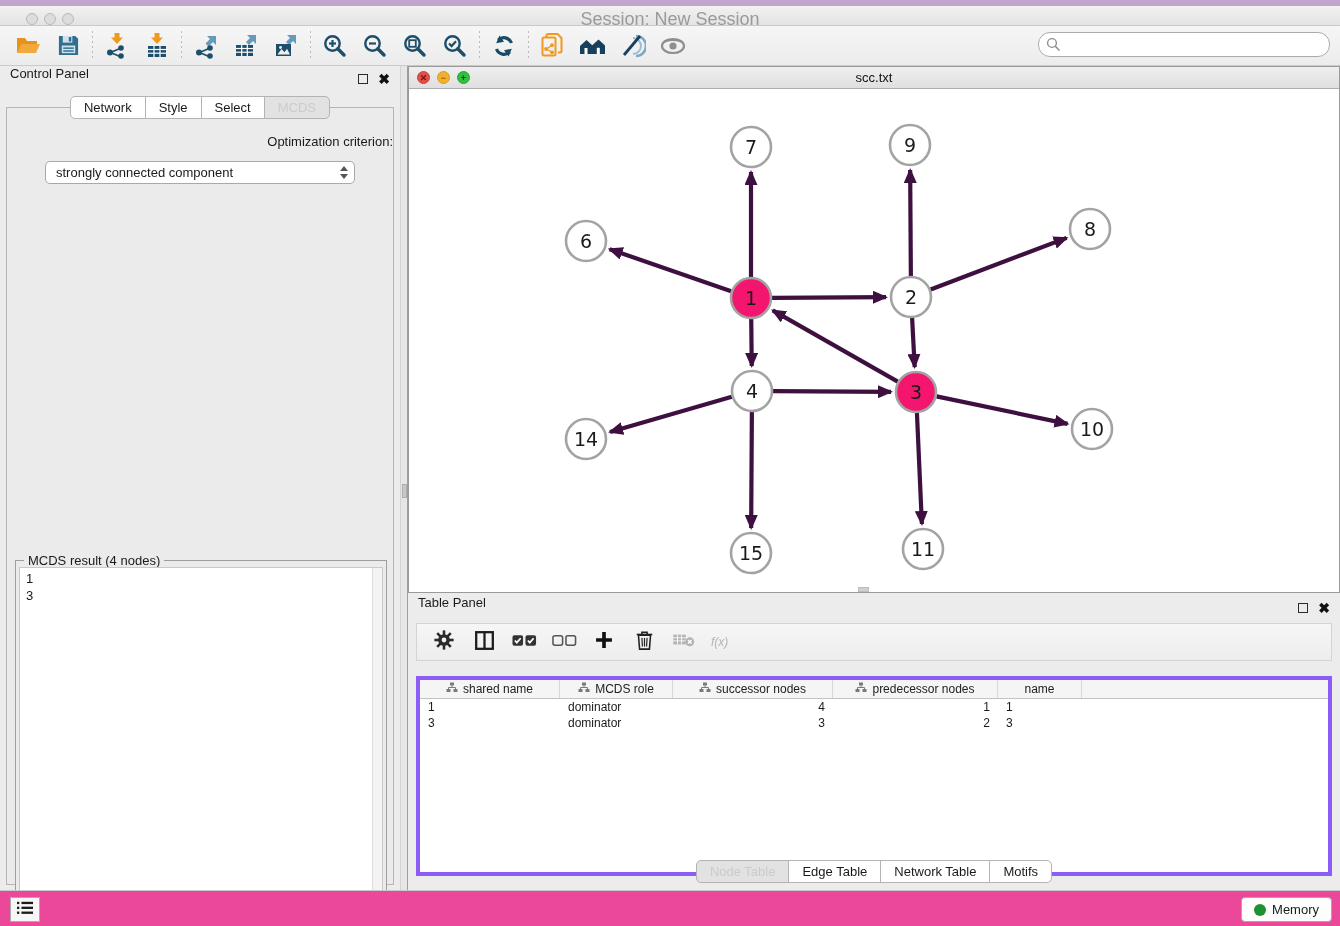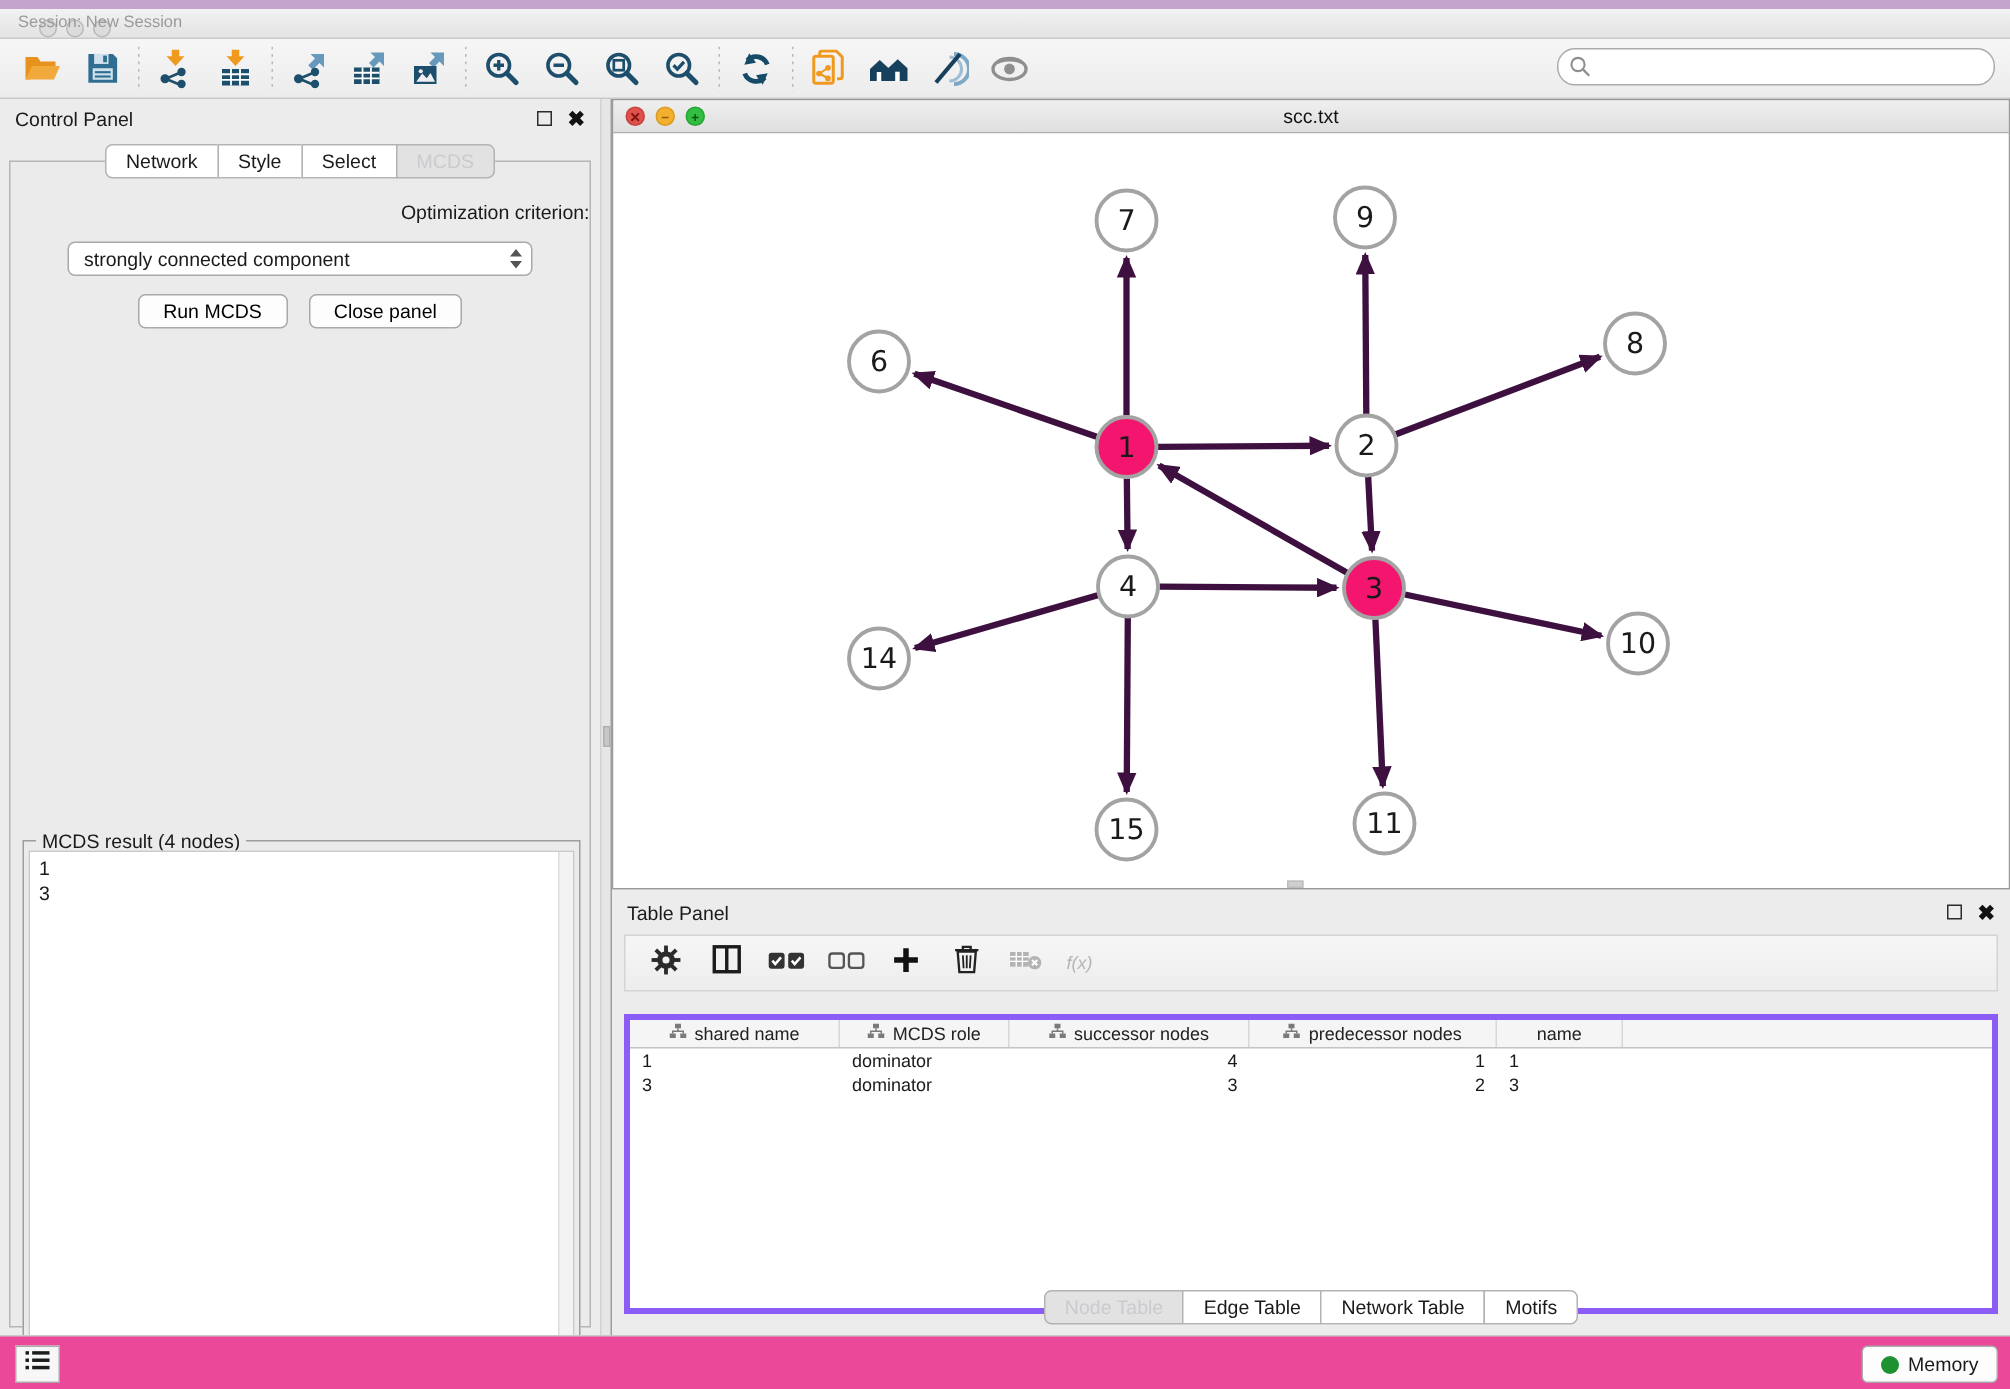--- a/index.html
+++ b/index.html
@@ -7,40 +7,40 @@
     font-family:"Liberation Sans", sans-serif; background:#ECECEC; color:#1a1a1a; }
   #app { position:relative; width:1340px; height:926px; background:#ECECEC; }
 
   
   .titlebar { position:absolute; left:0; top:0; width:1340px; height:26px;
     background:linear-gradient(#F2F2F2,#E3E3E3); border-top:6px solid #C2A4CC;
     border-bottom:1px solid #C9C9C9; }
   .traffic-inactive { position:absolute; left:26px; top:7px; display:flex; gap:6px; }
   .traffic-inactive span { width:12px; height:12px; border-radius:50%;
     background:#DCDCDC; border:1px solid #B9B9B9; }
-  .app-title { position:absolute; left:12px; right:0; top:3px; 
-    font-size:11px; color:#9A9A9A; }
+  .app-title { position:absolute; left:0; right:0; top:3px; text-align:center;
+    font-size:18px; color:#9A9A9A; }
 
   
   .toolbar { position:absolute; left:0; top:26px; width:1340px; height:40px;
     background:linear-gradient(#F6F6F6,#ECECEC); border-bottom:1px solid #C9C9C9;
     display:flex; align-items:center; padding-left:8px; }
   .tb-btn { width:40px; height:34px; display:flex; align-items:center; justify-content:center; }
   .tb-btn svg { display:block; }
   .tb-sep { width:1px; height:30px; margin:0 4px;
     background-image:linear-gradient(#B9B9B9 40%, transparent 40%);
     background-size:1px 5px; }
   .search-wrap { position:absolute; right:10px; top:6px; width:292px; height:25px; }
   .search-wrap input { width:100%; height:100%; border:1px solid #ABABAB; border-radius:12px;
     background:#fff; padding:0 10px 0 28px; font-size:13px; outline:none; }
   .search-glyph { position:absolute; left:8px; top:5px; }
 
   
   .control-panel { position:absolute; left:0; top:66px; width:400px; height:824px; background:#ECECEC; }
-  .panel-header { height:26px; display:flex; align-items:center; padding:0 10px; font-size:13px; }
+  .panel-header { height:26px; display:flex; padding:0 10px; font-size:13px; }
   .panel-header .ph-title { flex:1; }
   .ph-icons { display:flex; gap:10px; align-items:center; }
   .float-icon { width:10px; height:10px; border:1.6px solid #2b2b2b; background:transparent; display:inline-block; }
   .close-x { font-size:14px; font-weight:bold; color:#111; line-height:10px; }
 
   .cp-tabs { position:absolute; left:0; top:30px; width:100%; display:flex; justify-content:center; z-index:3; }
   .tab { border:1px solid #B3B3B3; background:#fff; padding:3px 13px; font-size:13px;
     margin-left:-1px; color:#1a1a1a; }
   .tab:first-child { border-radius:5px 0 0 5px; margin-left:0; }
   .tab:last-child { border-radius:0 5px 5px 0; }
@@ -344,24 +344,20 @@
         <div class="tab active">MCDS</div>
       </div>
     <div class="cp-body">
       <div class="opt-label">Optimization criterion:</div>
       <div class="cp-select">
         <span class="sel-text">strongly connected component</span>
         <span class="stepper">
             <i class="up"></i>
             <i class="dn"></i>
           </span>
-      </div>
-      <div class="cp-buttons">
-        <button class="btn">Run MCDS</button>
-        <button class="btn">Close panel</button>
       </div>
       <div class="result-group">
         <div class="result-legend">MCDS result (4 nodes)</div>
         <div class="result-area">
           <div class="result-text">1
 3</div>
           <div class="result-scroll"></div>
         </div>
       </div>
     </div>

